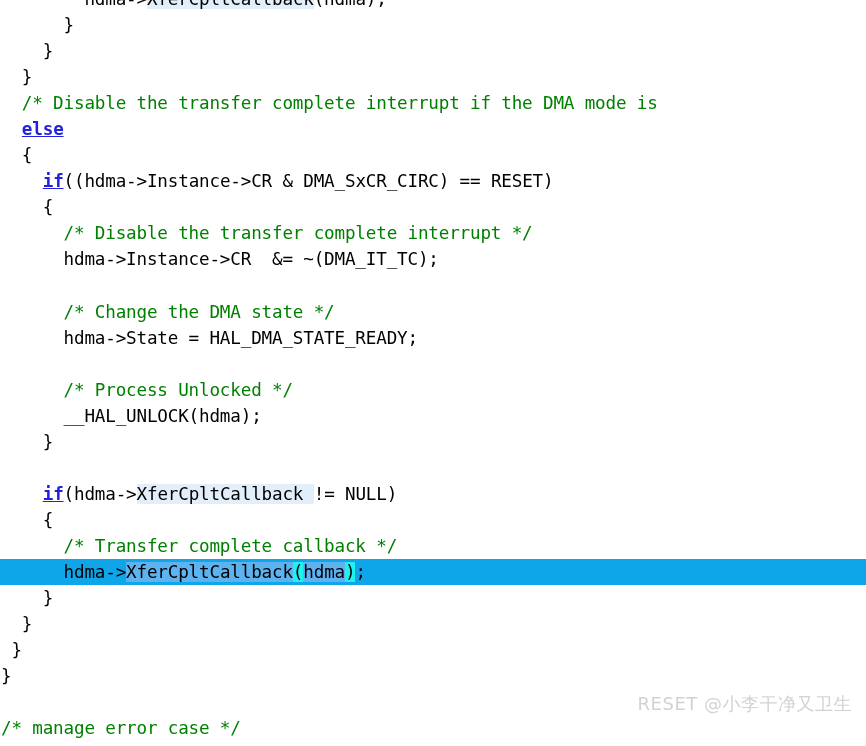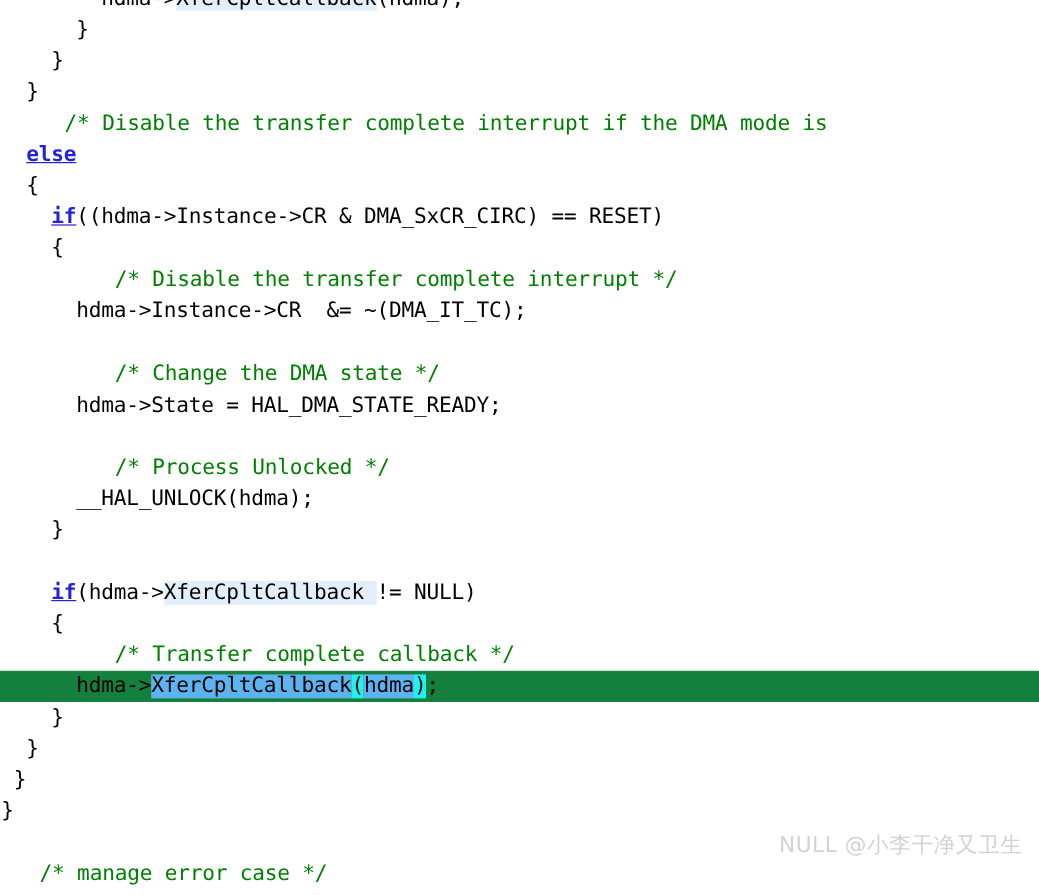--- a/index.html
+++ b/index.html
@@ -38,26 +38,26 @@
   .code-line {
     position: relative;
     height: 26.05px;
     white-space: pre;
     padding-left: 1px;
     box-sizing: border-box;
   }
 
   
   .code-line.line-current {
-    background: #15803d;
+    background: #0ea5e9;
   }
 
   
   .tok-plain   { color: #000000; }
-  .tok-comment { color: #008000; margin-left: 32px; }
+  .tok-comment { color: #008000; }
   .tok-keyword { color: #2222dd; font-weight: 600; text-decoration: underline; }
 
   
   .hl-occurrence {          
     background: #e2eefa;
   }
   .hl-selection {           
     background: #5db2f0;
     color: #000000;
   }
@@ -80,15 +80,15 @@
     white-space: nowrap;
   }
 </style>
 </head>
 <body>
 
 <div id="code-viewport">
 
   <div id="code-block"><div class="code-line"><span class="tok-plain">        hdma-&gt;</span><span class="tok-plain hl-occurrence">XferCpltCallback</span><span class="tok-plain">(hdma);</span></div><div class="code-line"><span class="tok-plain">      }</span></div><div class="code-line"><span class="tok-plain">    }</span></div><div class="code-line"><span class="tok-plain">  }</span></div><div class="code-line"><span class="tok-comment">  /* Disable the transfer complete interrupt if the DMA mode is</span></div><div class="code-line"><span class="tok-plain">  </span><span class="tok-keyword">else</span></div><div class="code-line"><span class="tok-plain">  {</span></div><div class="code-line"><span class="tok-plain">    </span><span class="tok-keyword">if</span><span class="tok-plain">((hdma-&gt;Instance-&gt;CR &amp; DMA_SxCR_CIRC) == RESET)</span></div><div class="code-line"><span class="tok-plain">    {</span></div><div class="code-line"><span class="tok-comment">      /* Disable the transfer complete interrupt */</span></div><div class="code-line"><span class="tok-plain">      hdma-&gt;Instance-&gt;CR  &amp;= ~(DMA_IT_TC);</span></div><div class="code-line">&nbsp;</div><div class="code-line"><span class="tok-comment">      /* Change the DMA state */</span></div><div class="code-line"><span class="tok-plain">      hdma-&gt;State = HAL_DMA_STATE_READY;</span></div><div class="code-line">&nbsp;</div><div class="code-line"><span class="tok-comment">      /* Process Unlocked */</span></div><div class="code-line"><span class="tok-plain">      __HAL_UNLOCK(hdma);</span></div><div class="code-line"><span class="tok-plain">    }</span></div><div class="code-line">&nbsp;</div><div class="code-line"><span class="tok-plain">    </span><span class="tok-keyword">if</span><span class="tok-plain">(hdma-&gt;</span><span class="tok-plain hl-occurrence">XferCpltCallback </span><span class="tok-plain">!= NULL)</span></div><div class="code-line"><span class="tok-plain">    {</span></div><div class="code-line"><span class="tok-comment">      /* Transfer complete callback */</span></div><div class="code-line line-current"><span class="tok-plain">      hdma-&gt;</span><span class="hl-selection">XferCpltCallback</span><span class="hl-bracket">(</span><span class="hl-selection">hdma</span><span class="hl-bracket">)</span><span class="tok-plain">;</span></div><div class="code-line"><span class="tok-plain">    }</span></div><div class="code-line"><span class="tok-plain">  }</span></div><div class="code-line"><span class="tok-plain"> }</span></div><div class="code-line"><span class="tok-plain">}</span></div><div class="code-line">&nbsp;</div><div class="code-line"><span class="tok-comment">/* manage error case */</span></div></div>
 
-  <div id="watermark">NULL @小李干净又卫生</div>
+  <div id="watermark">RESET @小李干净又卫生</div>
 
 </div>
 
 </body></html>

